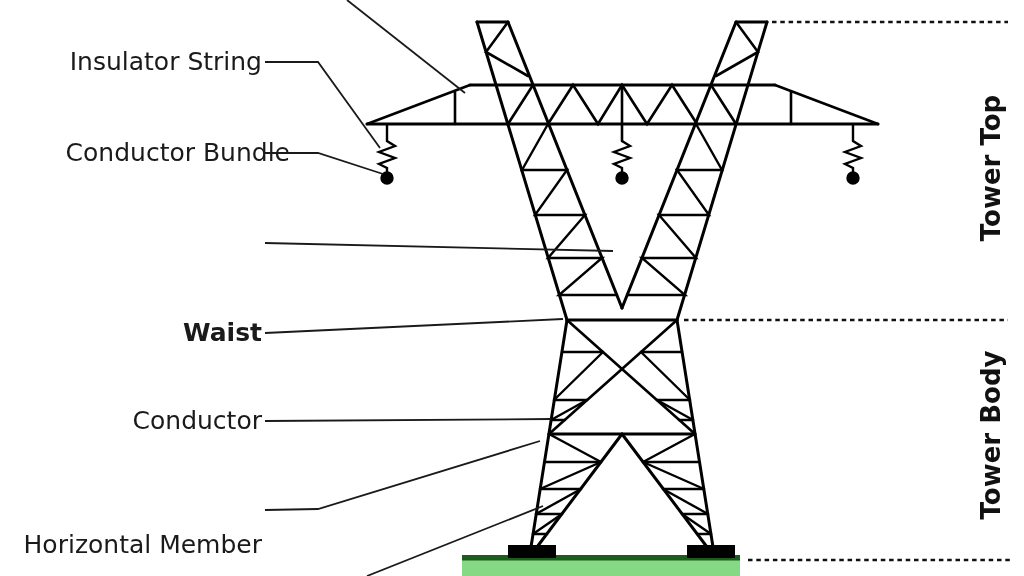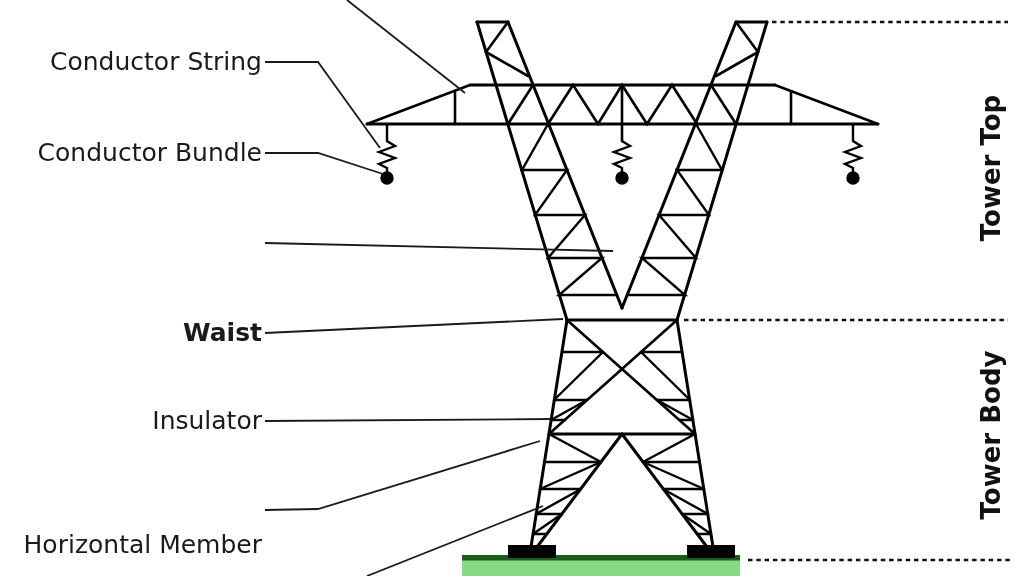--- a/index.html
+++ b/index.html
@@ -143,22 +143,22 @@
       <polyline points="265,153 318,153 383,174"></polyline>
       <polyline points="265,243 613,251"></polyline>
       <polyline points="265,333 563,319"></polyline>
       <polyline points="265,421 551,419"></polyline>
       <polyline points="265,510 318,509 540,441"></polyline>
       <polyline points="347,0 465,93"></polyline>
       <polyline points="367,576 543,506"></polyline>
     </g>
   </svg>
 
-  <div class="callout" style="top:47px;right:762px;">Conductor String</div>
-  <div class="callout" style="top:138px;right:762px;">Conductor Bundle</div>
+  <div class="callout" style="top:47px;right:762px;">Insulator String</div>
+  <div class="callout" style="top:138px;right:734px;">Conductor Bundle</div>
   <div class="callout" style="top:318px;right:762px;font-weight:bold;">Waist</div>
-  <div class="callout" style="top:406px;right:762px;">Insulator</div>
+  <div class="callout" style="top:406px;right:762px;">Conductor</div>
   <div class="callout" style="top:495px;right:762px;margin-top:35px;">Horizontal Member</div>
 
   <div class="side-label tt">Tower Top</div>
   <div class="side-label tb">Tower Body</div>
 
 </div>
 
 </body></html>

